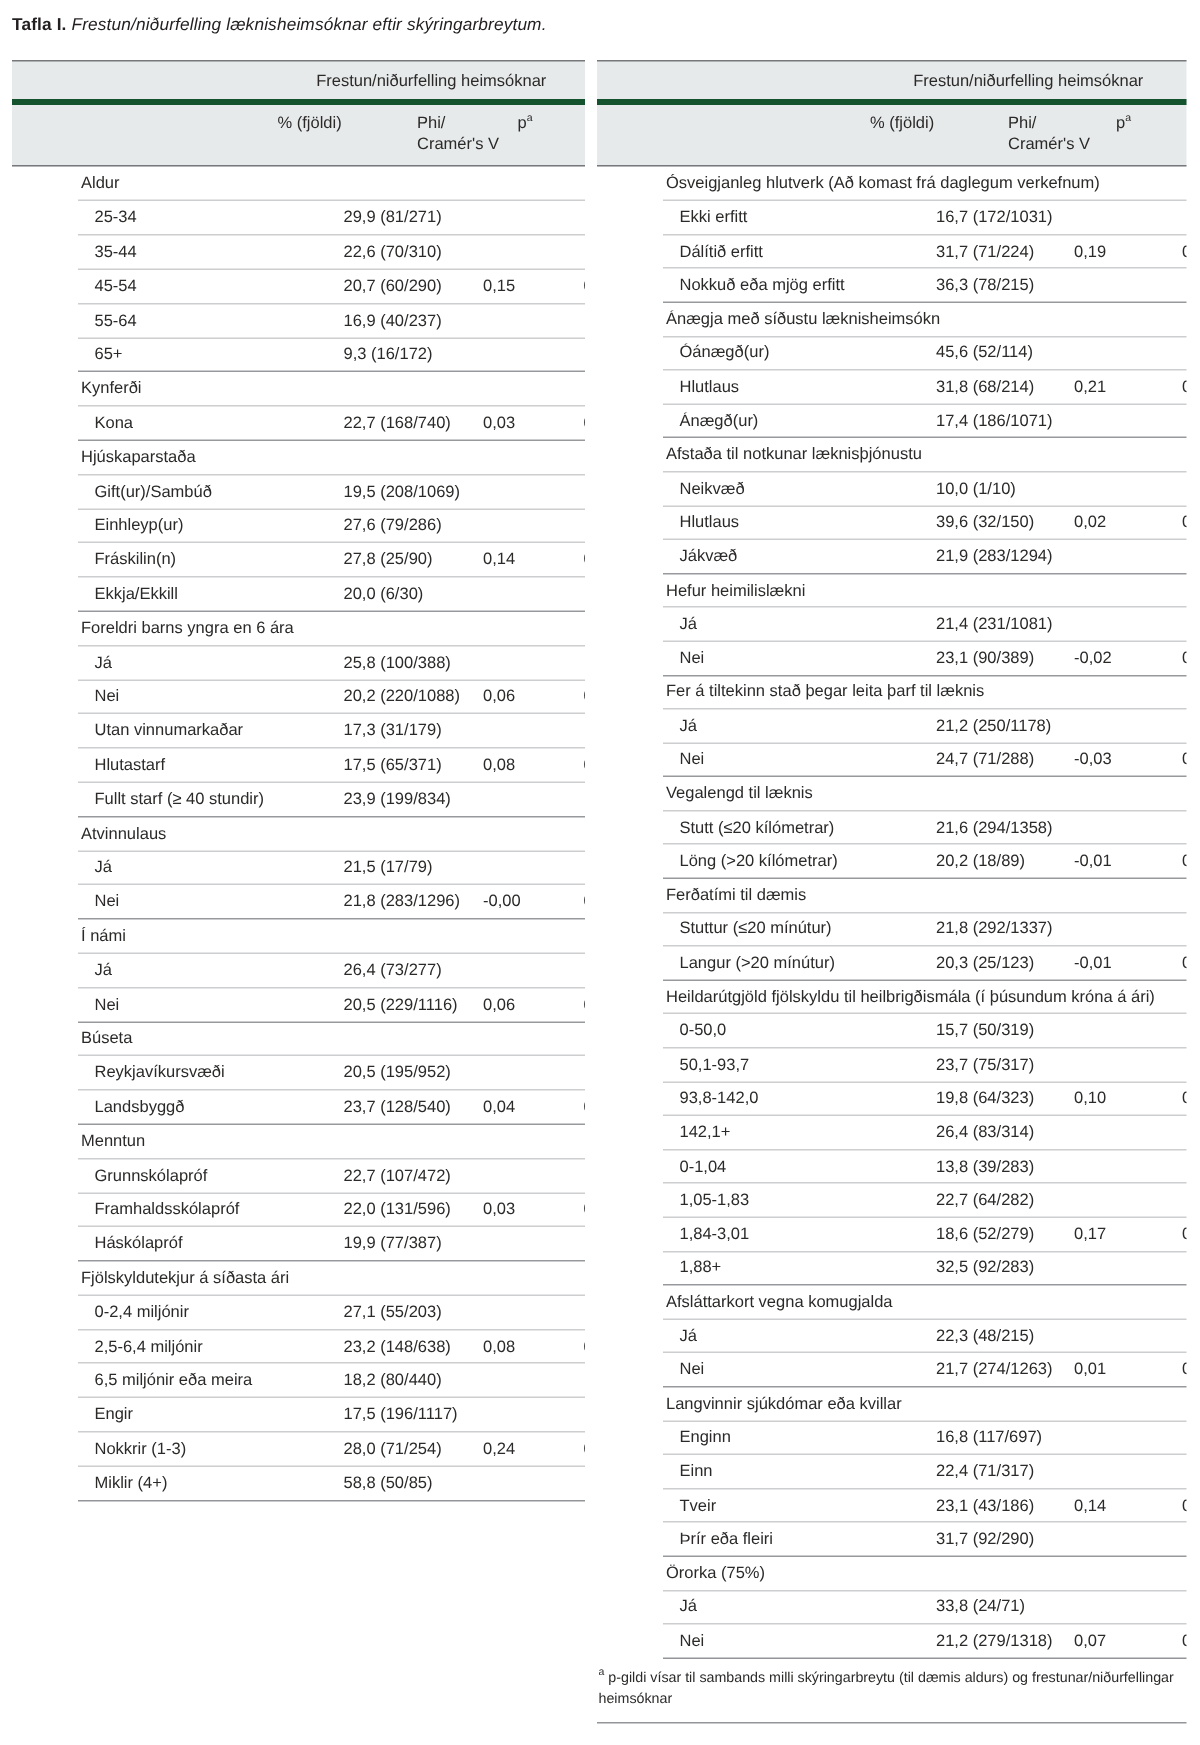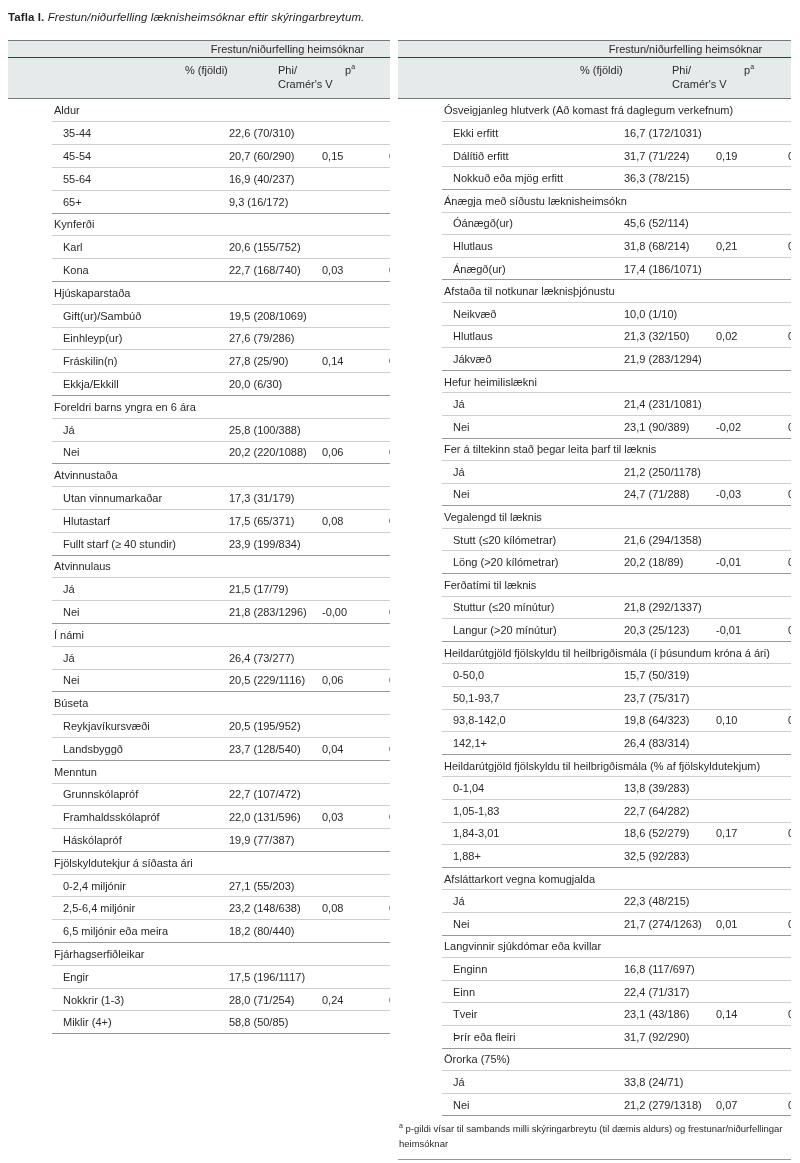--- a/index.html
+++ b/index.html
@@ -20,22 +20,22 @@
   .stat-table { position: absolute; top: 40px; font-size: 11px; }
   .stat-table.left  { left: 8px;   width: 382px; --c1: 177px; --c2: 93px; --c3: 67px; --rh: 22.8px; }
   .stat-table.right { left: 398px; width: 393px; --c1: 182px; --c2: 92px; --c3: 72px; --rh: 22.6px; }
 
   .thead {
     background: #e7eaeb;
     border-top: 1px solid #77787b;
     border-bottom: 1px solid #77787b;
   }
   .thead-span {
-    height: 17px;
-    border-bottom: 1px solid #14532d;
+    height: 29px;
+    border-bottom: 4px solid #14532d;
     display: grid; grid-template-columns: var(--c1) 1fr;
     align-items: center;
   }
   .thead-span .span-label { grid-column: 2; text-align: center; }
   .thead-cols {
     display: grid; grid-template-columns: var(--c1) var(--c2) var(--c3) 1fr;
     padding: 5px 0 6px 0; line-height: 1.3;
   }
   .thead-cols .hc { grid-row: 1; }
   .thead-cols .hc.c2 { grid-column: 2; }
@@ -80,20 +80,26 @@
       <div class="hc c2">% (fjöldi)</div>
       <div class="hc c3"><span>Phi/</span><br><span>Cramér's V</span></div>
       <div class="hc c4"><span>p</span><sup>a</sup></div>
     </div>
   </div>
   <div class="tbody">
       <div class="row group">
         <div class="cell group-label">Aldur</div>
       </div>
       <div class="row item">
+        <div class="cell item-label">25-34</div>
+        <div class="cell pct">29,9 (81/271)</div>
+        <div class="cell phi"></div>
+        <div class="cell p"></div>
+      </div>
+      <div class="row item">
         <div class="cell item-label">35-44</div>
         <div class="cell pct">22,6 (70/310)</div>
         <div class="cell phi"></div>
         <div class="cell p"></div>
       </div>
       <div class="row item">
         <div class="cell item-label">45-54</div>
         <div class="cell pct">20,7 (60/290)</div>
         <div class="cell phi">0,15</div>
         <div class="cell p">0,00</div>
@@ -107,26 +113,20 @@
       <div class="row item">
         <div class="cell item-label">65+</div>
         <div class="cell pct">9,3 (16/172)</div>
         <div class="cell phi"></div>
         <div class="cell p"></div>
       </div>
       <div class="row group">
         <div class="cell group-label">Kynferði</div>
       </div>
       <div class="row item">
-        <div class="cell item-label">Karl</div>
-        <div class="cell pct">20,6 (155/752)</div>
-        <div class="cell phi"></div>
-        <div class="cell p"></div>
-      </div>
-      <div class="row item">
         <div class="cell item-label">Kona</div>
         <div class="cell pct">22,7 (168/740)</div>
         <div class="cell phi">0,03</div>
         <div class="cell p">0,33</div>
       </div>
       <div class="row group">
         <div class="cell group-label">Hjúskaparstaða</div>
       </div>
       <div class="row item">
         <div class="cell item-label">Gift(ur)/Sambúð</div>
@@ -160,23 +160,20 @@
         <div class="cell pct">25,8 (100/388)</div>
         <div class="cell phi"></div>
         <div class="cell p"></div>
       </div>
       <div class="row item">
         <div class="cell item-label">Nei</div>
         <div class="cell pct">20,2 (220/1088)</div>
         <div class="cell phi">0,06</div>
         <div class="cell p">0,02</div>
       </div>
-      <div class="row group">
-        <div class="cell group-label">Atvinnustaða</div>
-      </div>
       <div class="row item">
         <div class="cell item-label">Utan vinnumarkaðar</div>
         <div class="cell pct">17,3 (31/179)</div>
         <div class="cell phi"></div>
         <div class="cell p"></div>
       </div>
       <div class="row item">
         <div class="cell item-label">Hlutastarf</div>
         <div class="cell pct">17,5 (65/371)</div>
         <div class="cell phi">0,08</div>
@@ -267,23 +264,20 @@
         <div class="cell item-label">2,5-6,4 miljónir</div>
         <div class="cell pct">23,2 (148/638)</div>
         <div class="cell phi">0,08</div>
         <div class="cell p">0,03</div>
       </div>
       <div class="row item">
         <div class="cell item-label">6,5 miljónir eða meira</div>
         <div class="cell pct">18,2 (80/440)</div>
         <div class="cell phi"></div>
         <div class="cell p"></div>
-      </div>
-      <div class="row group">
-        <div class="cell group-label">Fjárhagserfiðleikar</div>
       </div>
       <div class="row item">
         <div class="cell item-label">Engir</div>
         <div class="cell pct">17,5 (196/1117)</div>
         <div class="cell phi"></div>
         <div class="cell p"></div>
       </div>
       <div class="row item">
         <div class="cell item-label">Nokkrir (1-3)</div>
         <div class="cell pct">28,0 (71/254)</div>
@@ -357,21 +351,21 @@
         <div class="cell group-label">Afstaða til notkunar læknisþjónustu</div>
       </div>
       <div class="row item">
         <div class="cell item-label">Neikvæð</div>
         <div class="cell pct">10,0 (1/10)</div>
         <div class="cell phi"></div>
         <div class="cell p"></div>
       </div>
       <div class="row item">
         <div class="cell item-label">Hlutlaus</div>
-        <div class="cell pct">21,3 (32/150)</div>
+        <div class="cell pct">39,6 (32/150)</div>
         <div class="cell phi">0,02</div>
         <div class="cell p">0,66</div>
       </div>
       <div class="row item">
         <div class="cell item-label">Jákvæð</div>
         <div class="cell pct">21,9 (283/1294)</div>
         <div class="cell phi"></div>
         <div class="cell p"></div>
       </div>
       <div class="row group">
@@ -413,21 +407,21 @@
         <div class="cell phi"></div>
         <div class="cell p"></div>
       </div>
       <div class="row item">
         <div class="cell item-label">Löng (&gt;20 kílómetrar)</div>
         <div class="cell pct">20,2 (18/89)</div>
         <div class="cell phi">-0,01</div>
         <div class="cell p">0,75</div>
       </div>
       <div class="row group">
-        <div class="cell group-label">Ferðatími til læknis</div>
+        <div class="cell group-label">Ferðatími til dæmis</div>
       </div>
       <div class="row item">
         <div class="cell item-label">Stuttur (≤20 mínútur)</div>
         <div class="cell pct">21,8 (292/1337)</div>
         <div class="cell phi"></div>
         <div class="cell p"></div>
       </div>
       <div class="row item">
         <div class="cell item-label">Langur (&gt;20 mínútur)</div>
         <div class="cell pct">20,3 (25/123)</div>
@@ -454,23 +448,20 @@
         <div class="cell pct">19,8 (64/323)</div>
         <div class="cell phi">0,10</div>
         <div class="cell p">0,01</div>
       </div>
       <div class="row item">
         <div class="cell item-label">142,1+</div>
         <div class="cell pct">26,4 (83/314)</div>
         <div class="cell phi"></div>
         <div class="cell p"></div>
       </div>
-      <div class="row group">
-        <div class="cell group-label">Heildarútgjöld fjölskyldu til heilbrigðismála (% af fjölskyldutekjum)</div>
-      </div>
       <div class="row item">
         <div class="cell item-label">0-1,04</div>
         <div class="cell pct">13,8 (39/283)</div>
         <div class="cell phi"></div>
         <div class="cell p"></div>
       </div>
       <div class="row item">
         <div class="cell item-label">1,05-1,83</div>
         <div class="cell pct">22,7 (64/282)</div>
         <div class="cell phi"></div>

